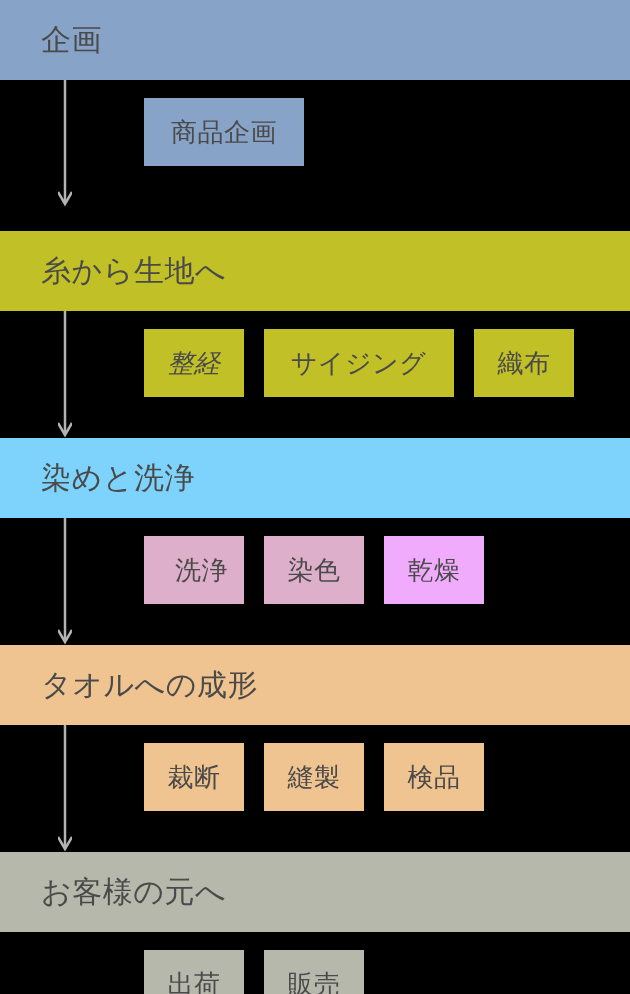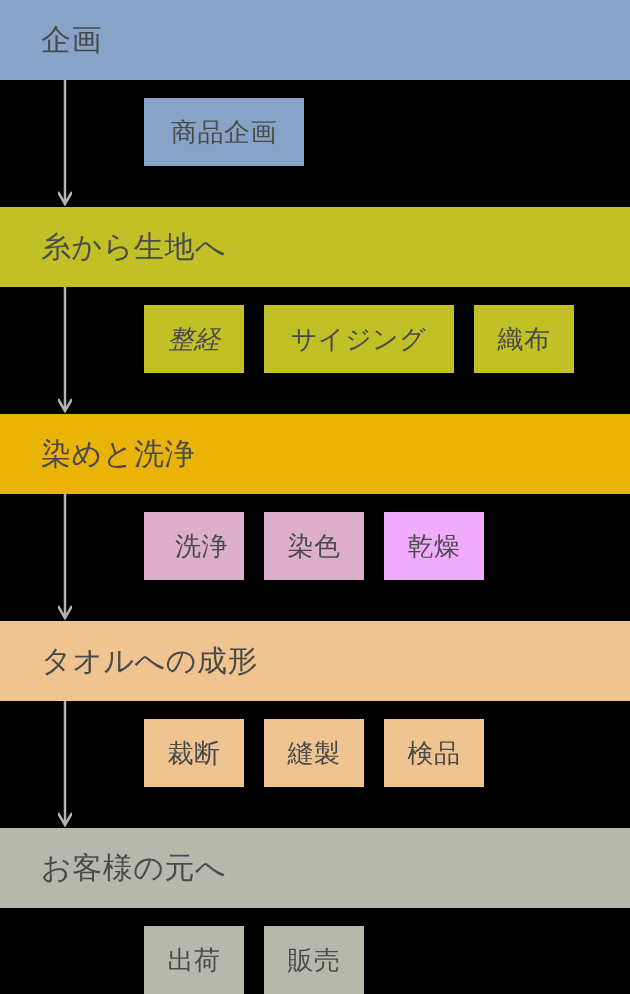--- a/index.html
+++ b/index.html
@@ -101,21 +101,21 @@
           </svg>
         </div>
         <div class="sub-row">
           <div class="sub-box" style="background: rgb(135, 163, 200); width: 160px;">
             <span class="sub-box-label">商品企画</span>
           </div>
         </div>
       </div>
     </div>
     <div class="stage">
-      <div class="band" style="background: rgb(193, 192, 38);">
+      <div class="band" style="background: rgb(193, 192, 38); margin-top: 24px;">
         <div class="band-label">糸から生地へ</div>
       </div>
       <div class="sub-area">
         <div class="connector">
           <svg width="14" height="127" viewBox="0 0 14 127" xmlns="http://www.w3.org/2000/svg">
             <line x1="7" y1="0" x2="7" y2="122" stroke="#b3b3b3" stroke-width="2.5"></line>
             <polyline points="0,112 7,124 14,112" fill="none" stroke="#b3b3b3" stroke-width="2.5"></polyline>
           </svg>
         </div>
         <div class="sub-row">
@@ -125,21 +125,21 @@
           <div class="sub-box" style="background: rgb(193, 192, 38); width: 190px; padding-left: 15px;">
             <span class="sub-box-label">サイジング</span>
           </div>
           <div class="sub-box" style="background: rgb(193, 192, 38); width: 100px;">
             <span class="sub-box-label">織布</span>
           </div>
         </div>
       </div>
     </div>
     <div class="stage">
-      <div class="band" style="background: #eab308;">
+      <div class="band" style="background: #7dd3fc;">
         <div class="band-label">染めと洗浄</div>
       </div>
       <div class="sub-area">
         <div class="connector">
           <svg width="14" height="127" viewBox="0 0 14 127" xmlns="http://www.w3.org/2000/svg">
             <line x1="7" y1="0" x2="7" y2="122" stroke="#b3b3b3" stroke-width="2.5"></line>
             <polyline points="0,112 7,124 14,112" fill="none" stroke="#b3b3b3" stroke-width="2.5"></polyline>
           </svg>
         </div>
         <div class="sub-row">

